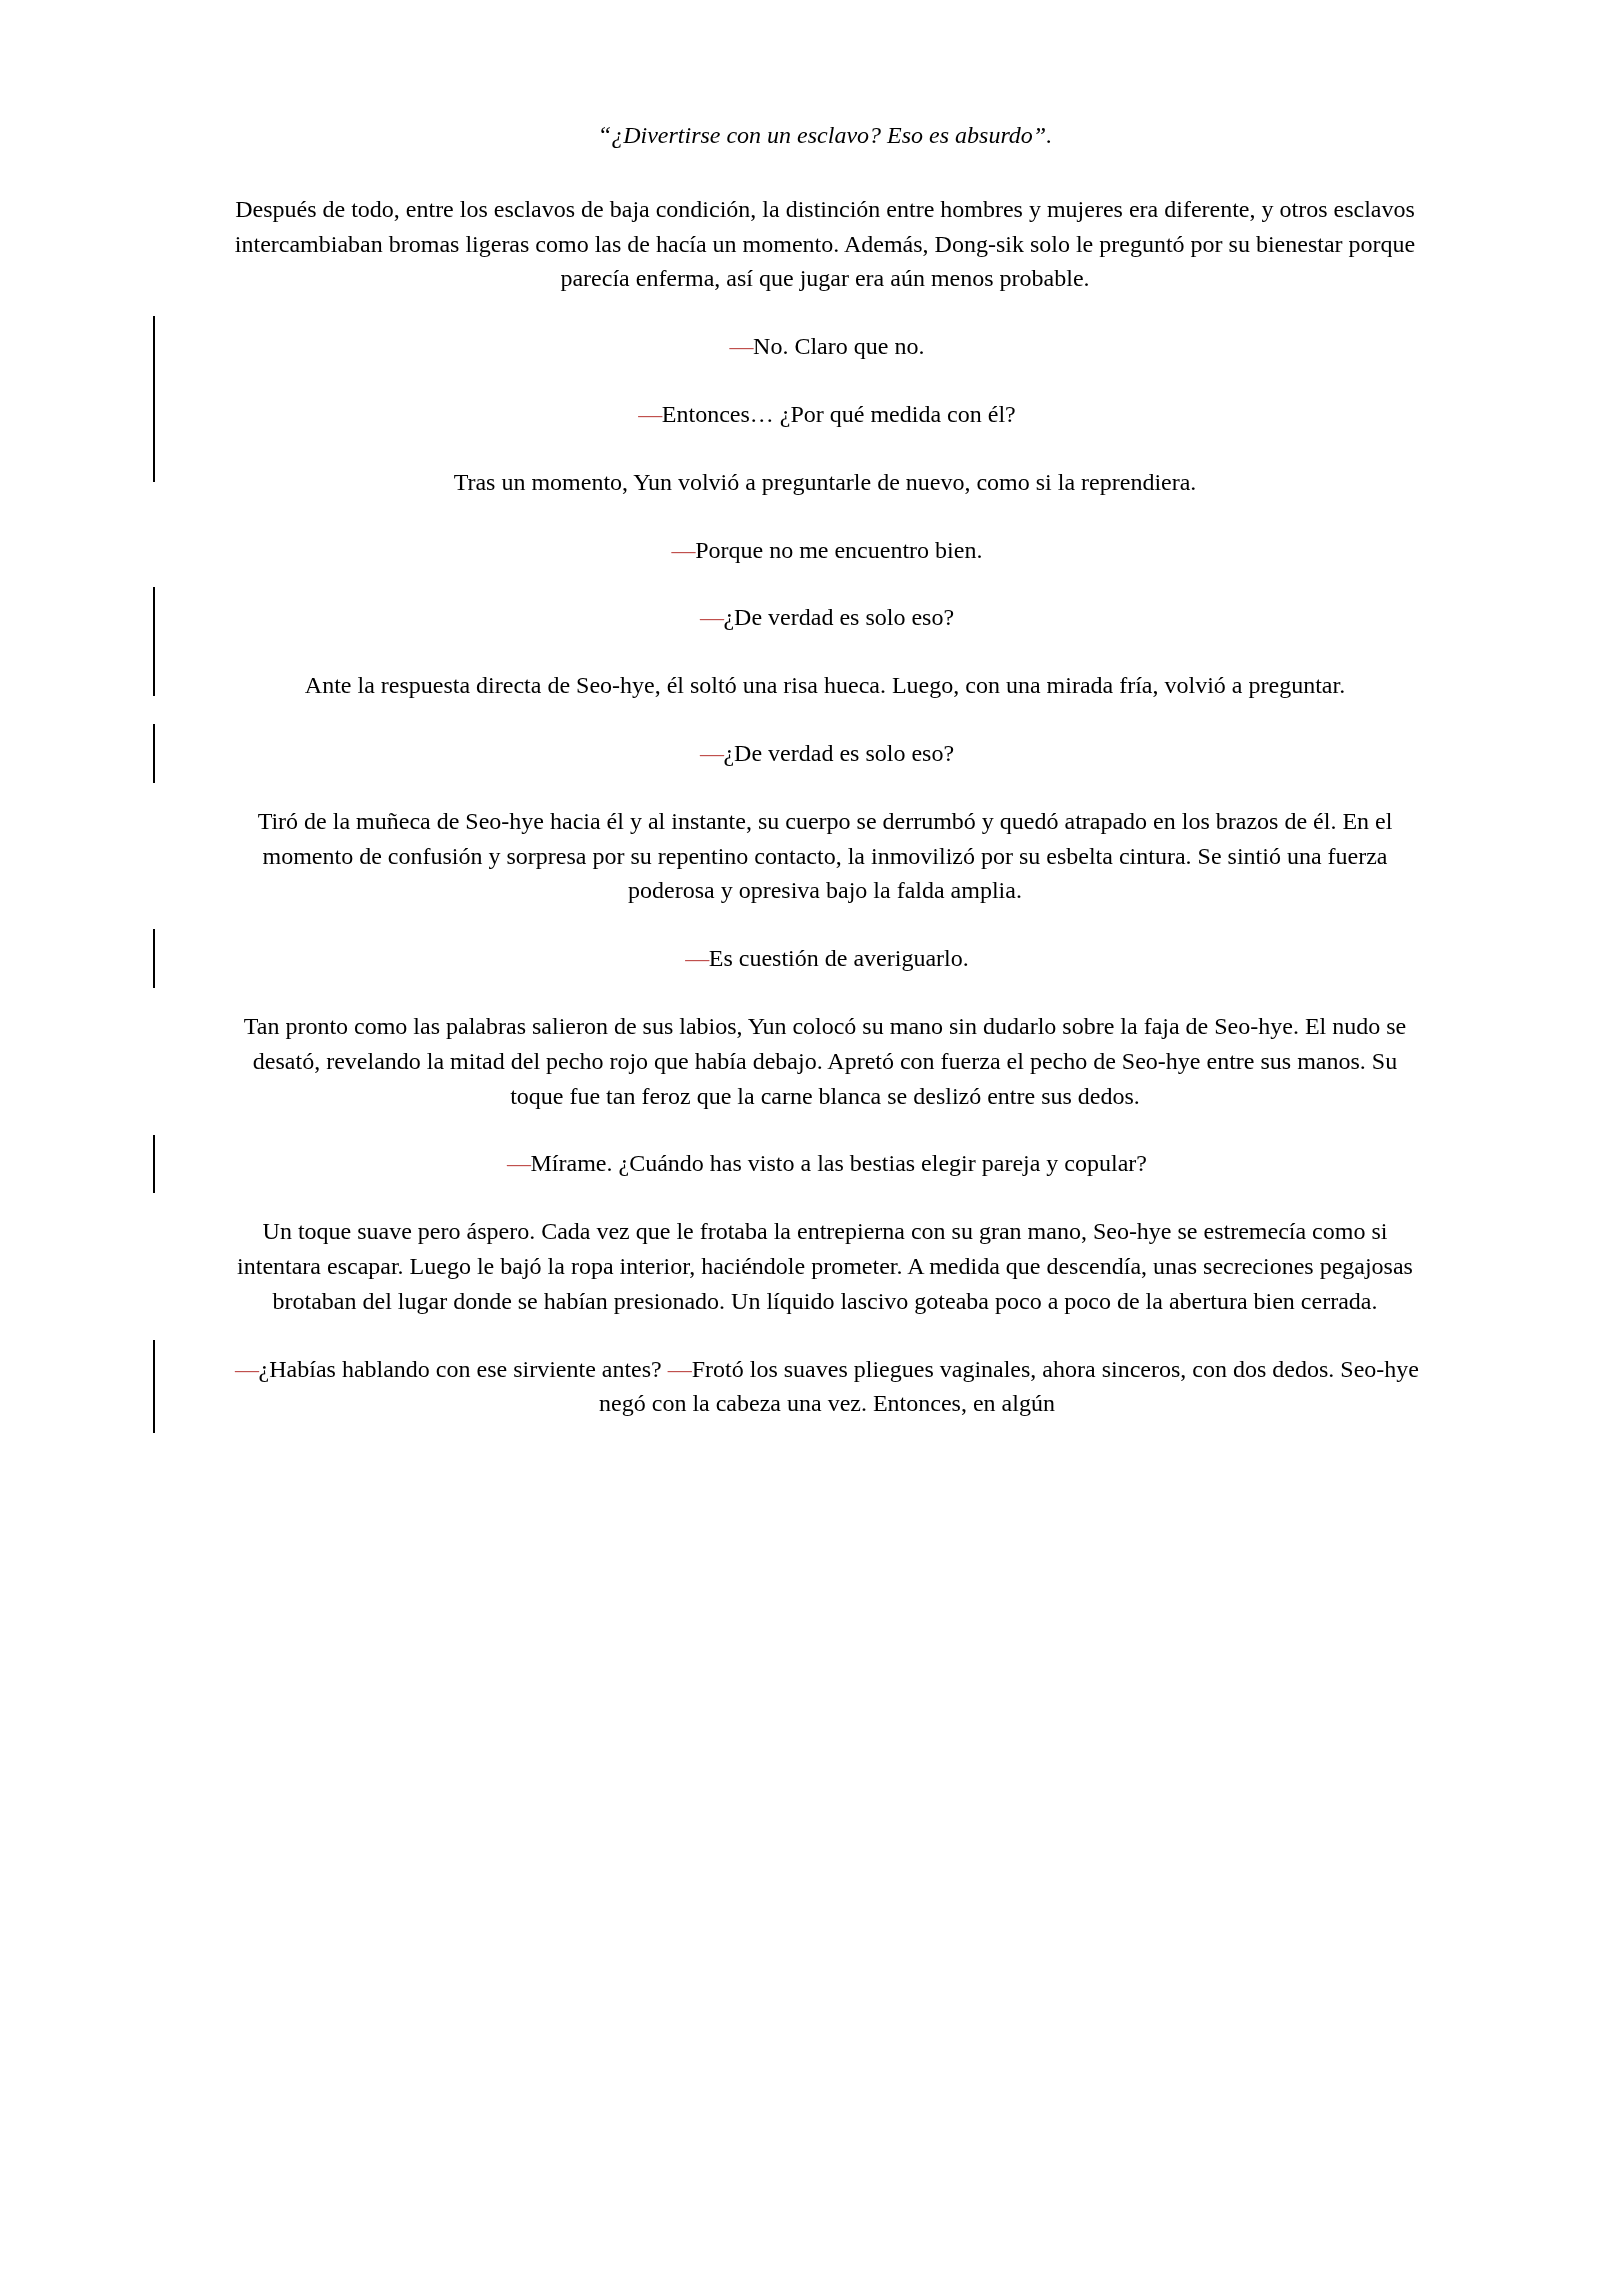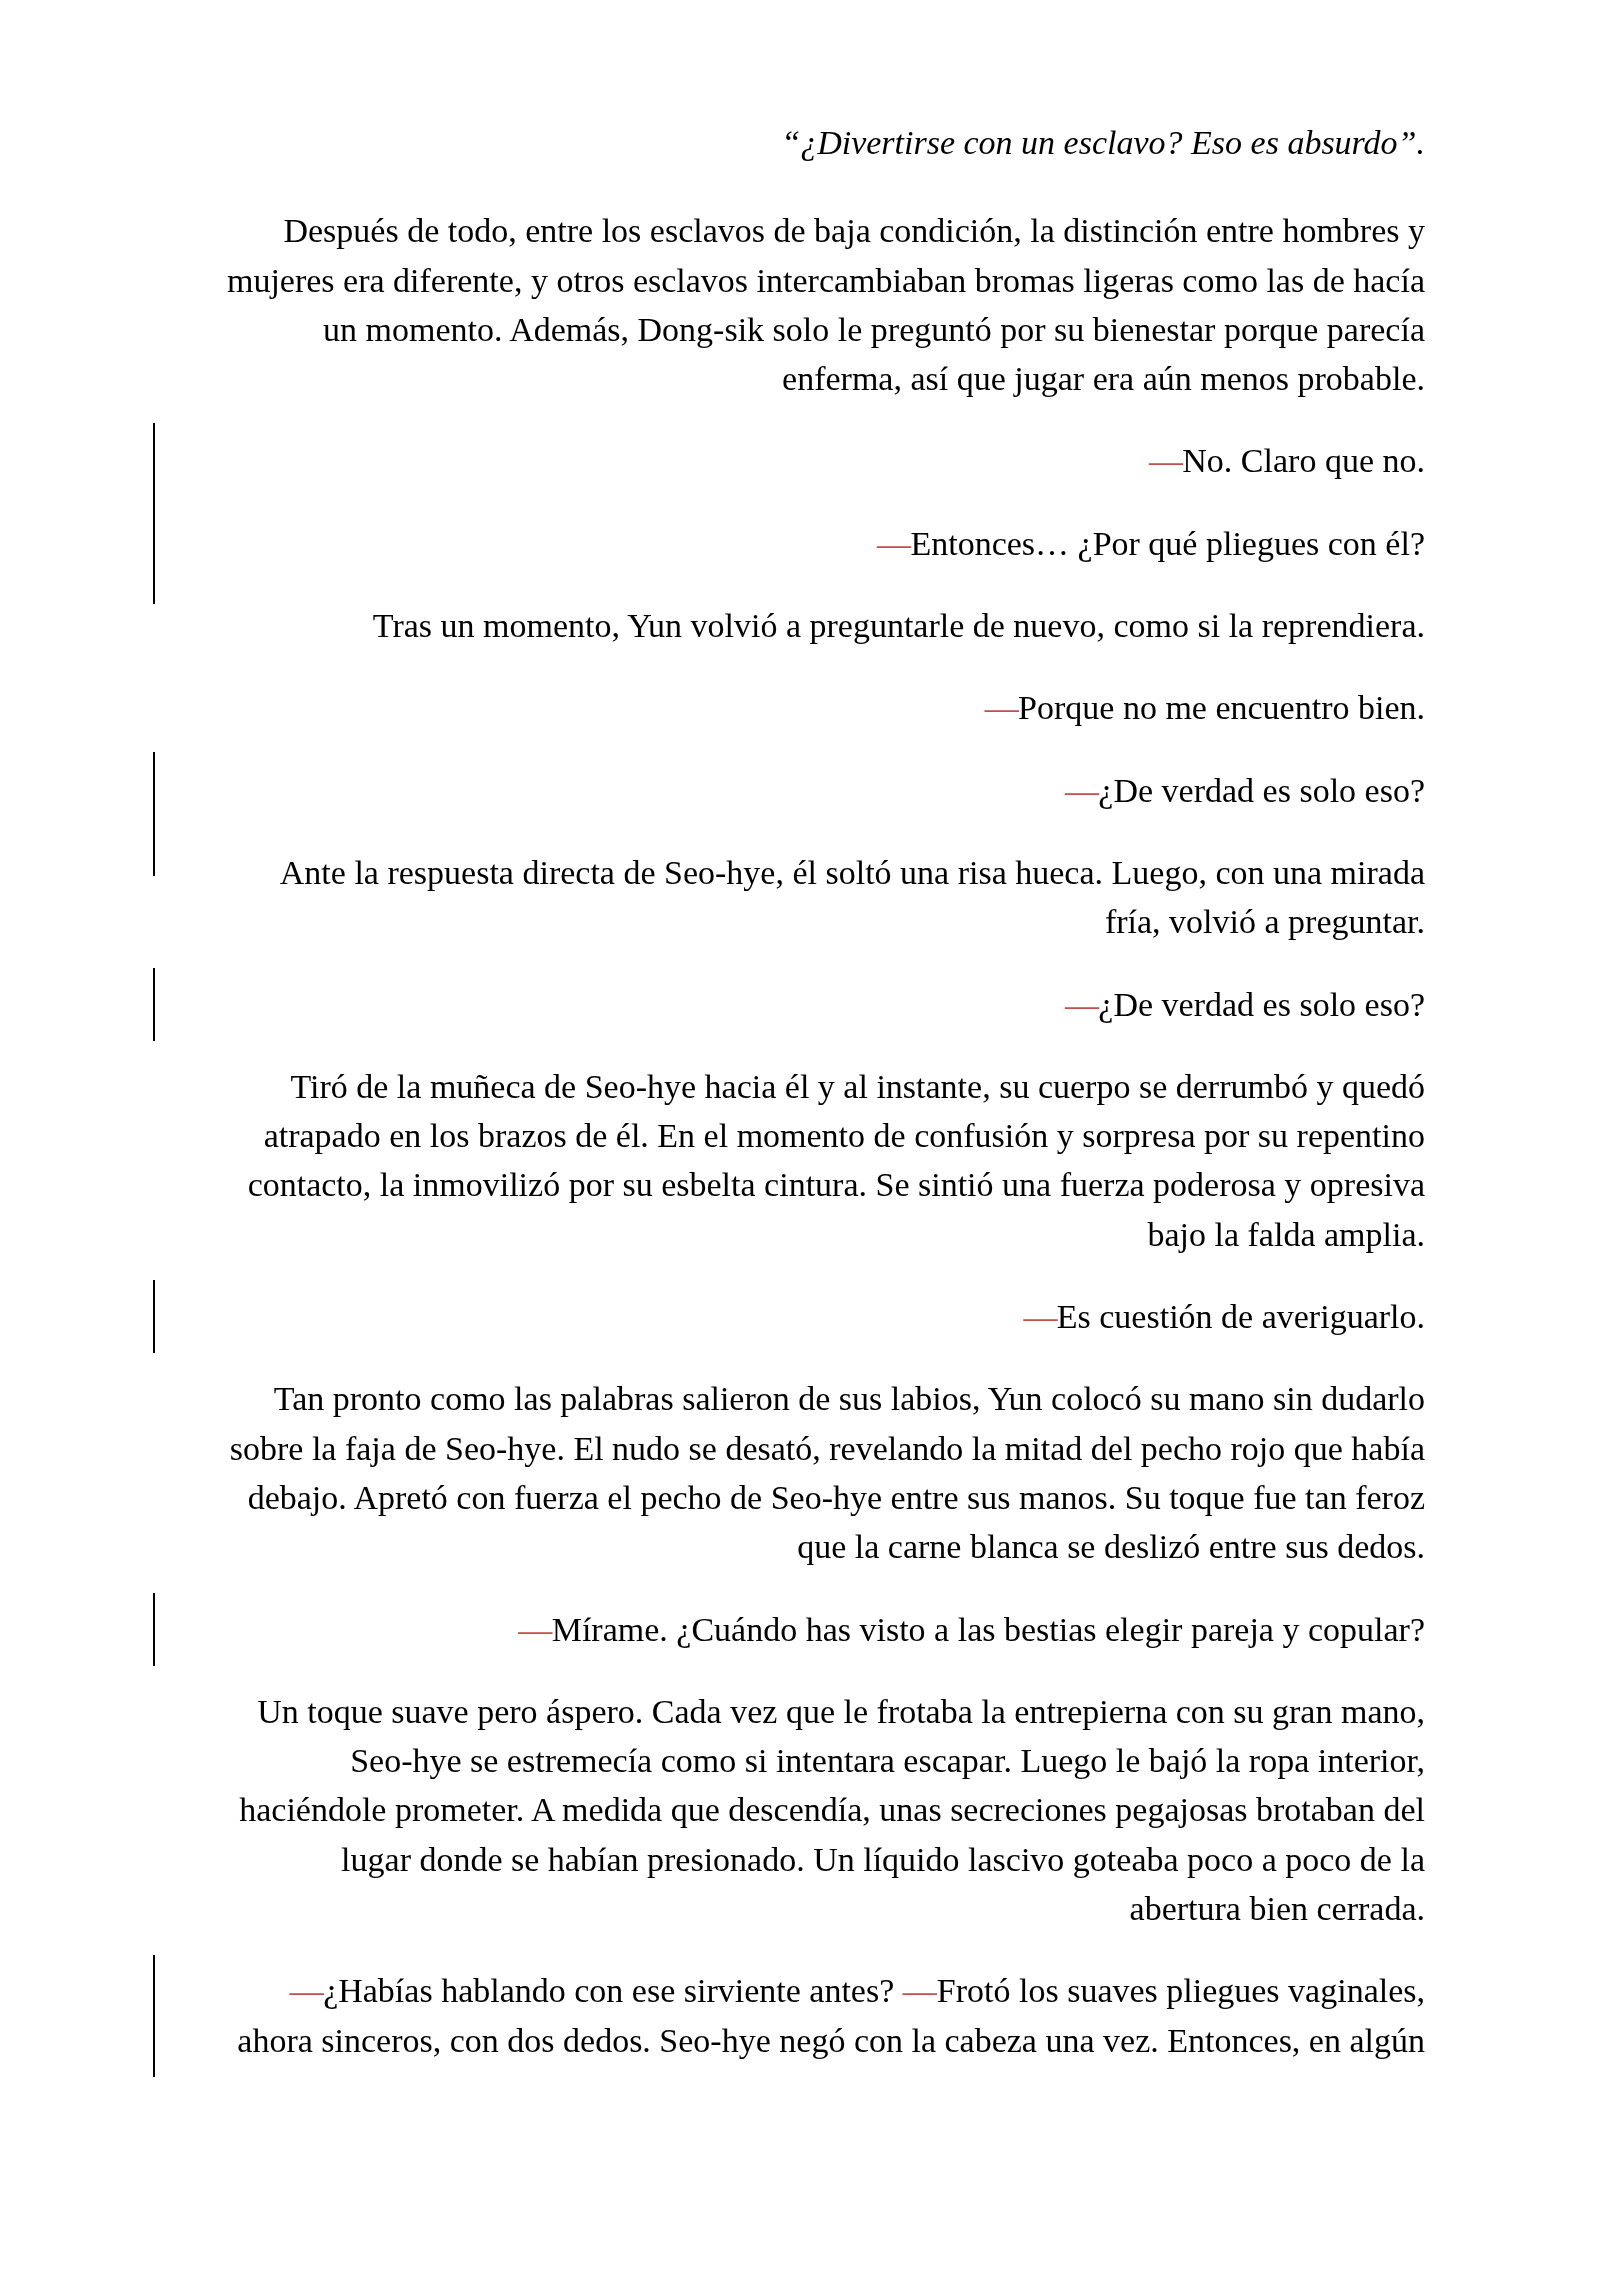--- a/index.html
+++ b/index.html
@@ -18,24 +18,24 @@
     width: 1621px;
     min-height: 2292px;
     box-sizing: border-box;
     padding: 118px 196px 78px 225px;
   }
   .doc-body {
     position: relative;
   }
   .para {
     position: relative;
-    font-size: 34px;
+    font-size: 24px;
     line-height: 1.45;
     margin: 0 0 33px 0;
-    text-align: right;
+    text-align: center;
   }
   .para.quote {
     font-style: italic;
     margin-bottom: 39px;
   }
   .para.dialogue {
     margin-left: 4px;
     font-family: Liberation Serif, serif;
   }
   
@@ -70,21 +70,21 @@
 
 <div class="page">
   <div class="doc-body">
 
     <p class="para quote">“¿Divertirse con un esclavo? Eso es absurdo”.</p>
 
     <p class="para">Después de todo, entre los esclavos de baja condición, la distinción entre hombres y mujeres era diferente, y otros esclavos intercambiaban bromas ligeras como las de hacía un momento. Además, Dong-sik solo le preguntó por su bienestar porque parecía enferma, así que jugar era aún menos probable.</p>
 
     <p class="para dialogue changebar bar-tall"><span class="dash">—</span><span>No. Claro que no.</span></p>
 
-    <p class="para dialogue"><span class="dash">—</span><span>Entonces… ¿Por qué pliegues con él?</span></p>
+    <p class="para dialogue"><span class="dash">—</span><span>Entonces… ¿Por qué medida con él?</span></p>
 
     <p class="para">Tras un momento, Yun volvió a preguntarle de nuevo, como si la reprendiera.</p>
 
     <p class="para dialogue"><span class="dash">—</span><span>Porque no me encuentro bien.</span></p>
 
     <p class="para dialogue changebar bar-mid"><span class="dash">—</span><span>¿De verdad es solo eso?</span></p>
 
 
     <p class="para">Ante la respuesta directa de Seo-hye, él soltó una risa hueca. Luego, con una mirada fría, volvió a preguntar.</p>
 

